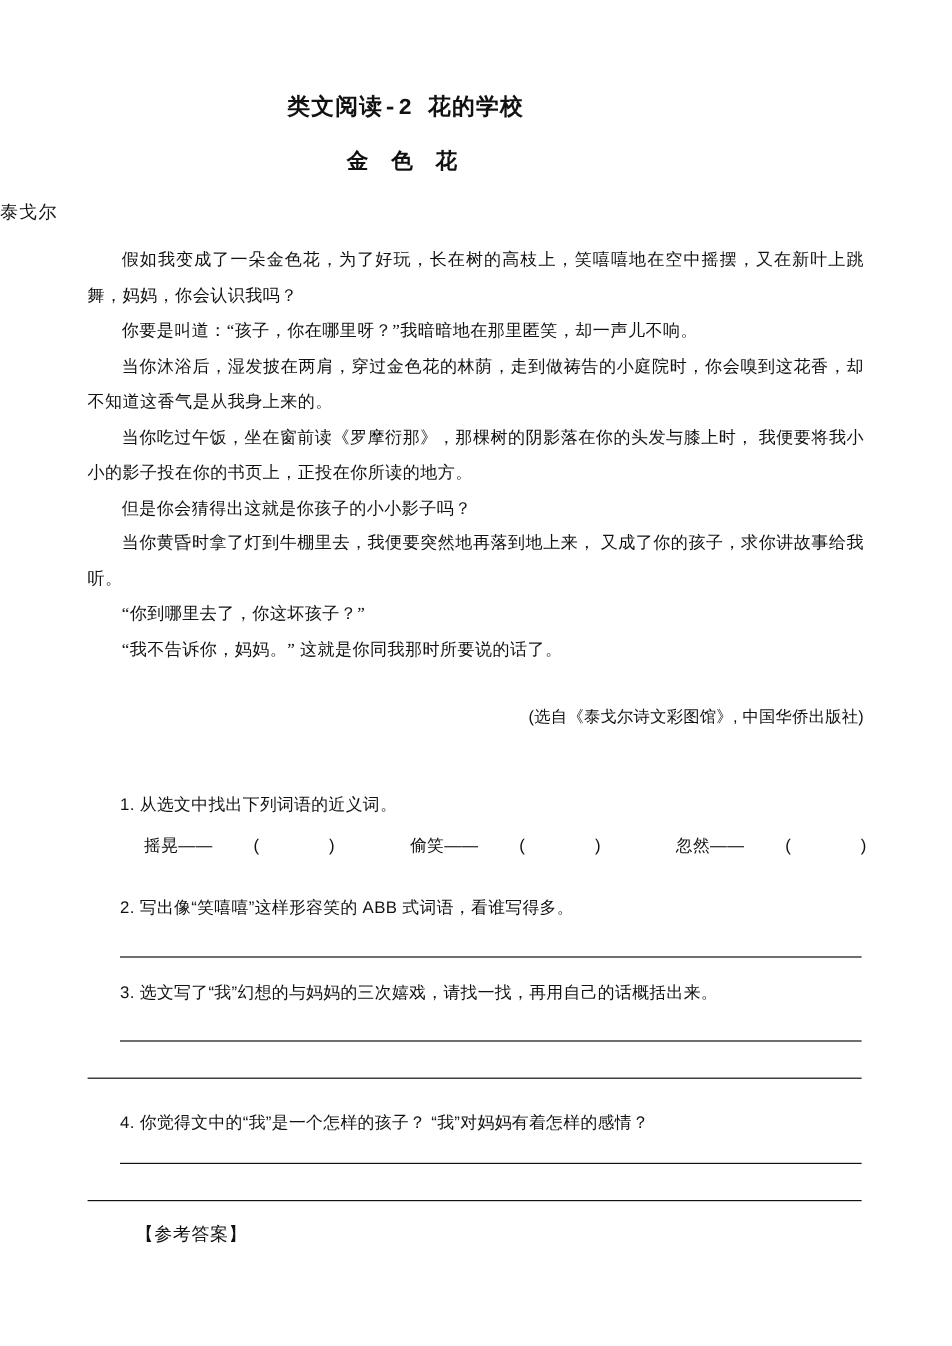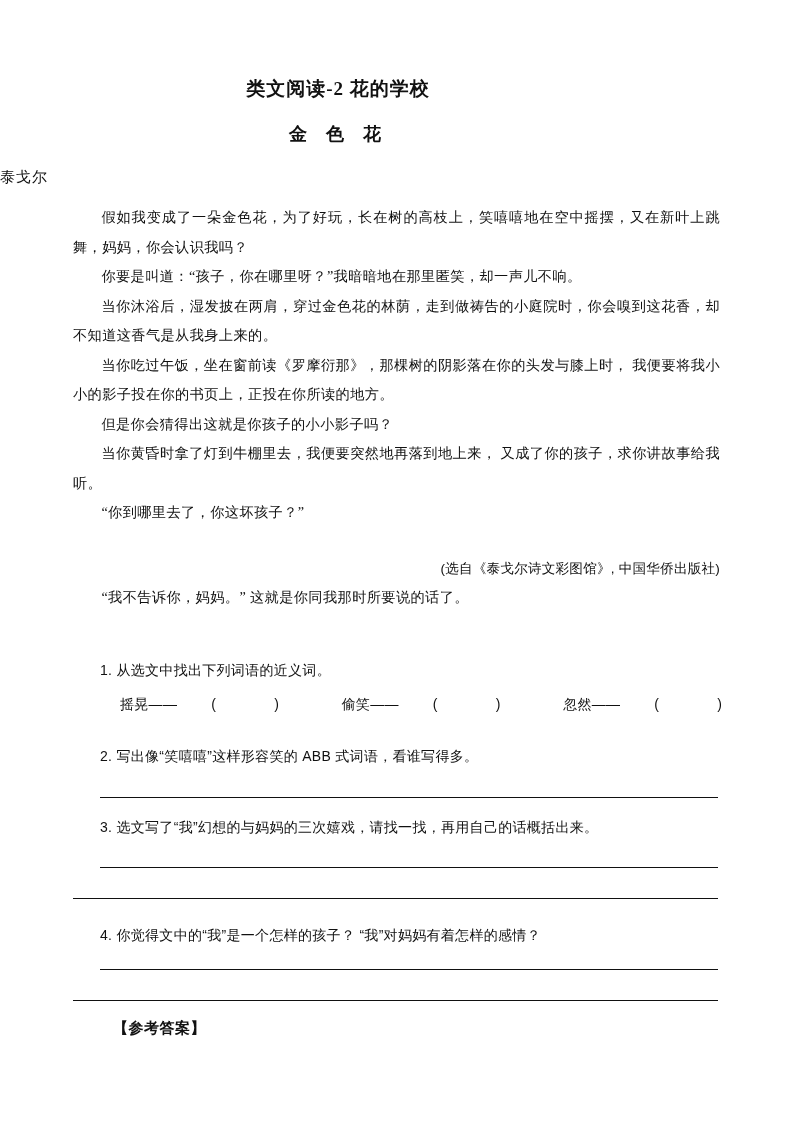--- a/index.html
+++ b/index.html
@@ -20,21 +20,21 @@
     -webkit-font-smoothing: antialiased;
   }
 
   
   .doc-title {
     position: absolute;
     left: 0;
     top: 76px;
     width: 676px;
     text-align: center;
-    font-family: Liberation Serif, serif;
+    font-family: Liberation Mono, monospace;
     font-size: 19px;
     font-weight: 600;
     letter-spacing: 1px;
     color: #111;
   }
   .poem-title {
     position: absolute;
     left: 0;
     top: 122px;
     width: 670px;
@@ -127,21 +127,21 @@
   .rule-indent { left: 100px; width: 618px; }
   .rule-full   { left: 73px;  width: 645px; }
 
   
   .answer-key {
     position: absolute;
     left: 113px;
     top: 1019px;
     font-family: "Liberation Sans", "DejaVu Sans", sans-serif;
     font-size: 15px;
-    font-weight: 700;
+    font-weight: 400;
     letter-spacing: 0.5px;
     color: #111;
   }
 </style>
 </head>
 <body>
 
 <div class="page">
 
   <div class="doc-title">类文阅读-2 花的学校</div>
@@ -149,22 +149,22 @@
   <div class="author">泰戈尔</div>
 
   <div class="body-text">
     <p class="para">假如我变成了一朵金色花，为了好玩，长在树的高枝上，笑嘻嘻地在空中摇摆，又在新叶上跳舞，妈妈，你会认识我吗？</p>
     <p class="para">你要是叫道：“孩子，你在哪里呀？”我暗暗地在那里匿笑，却一声儿不响。</p>
     <p class="para">当你沐浴后，湿发披在两肩，穿过金色花的林荫，走到做祷告的小庭院时，你会嗅到这花香，却不知道这香气是从我身上来的。</p>
     <p class="para">当你吃过午饭，坐在窗前读《罗摩衍那》，那棵树的阴影落在你的头发与膝上时， 我便要将我小小的影子投在你的书页上，正投在你所读的地方。</p>
     <p class="para">但是你会猜得出这就是你孩子的小小影子吗？</p>
     <p class="para">当你黄昏时拿了灯到牛棚里去，我便要突然地再落到地上来， 又成了你的孩子，求你讲故事给我听。</p>
     <p class="para">“你到哪里去了，你这坏孩子？”</p>
+    <p class="para">“我不告诉你，妈妈。” 这就是你同我那时所要说的话了。</p>
     <p class="para source">(选自《泰戈尔诗文彩图馆》, 中国华侨出版社)</p>
-    <p class="para">“我不告诉你，妈妈。” 这就是你同我那时所要说的话了。</p>
   </div>
 
   <div class="questions">
 
     <div class="q-text q1">1. 从选文中找出下列词语的近义词。</div>
 
     <div class="blanks-row">
       <span class="blank-item"><span>摇晃</span><span>——</span><span class="gap-wide"></span><span>(</span><span class="paren-space"></span><span>)</span></span>
       <span class="gap-wide"></span>
       <span class="blank-item"><span>偷笑</span><span>——</span><span class="gap-wide"></span><span>(</span><span class="paren-space"></span><span>)</span></span>

